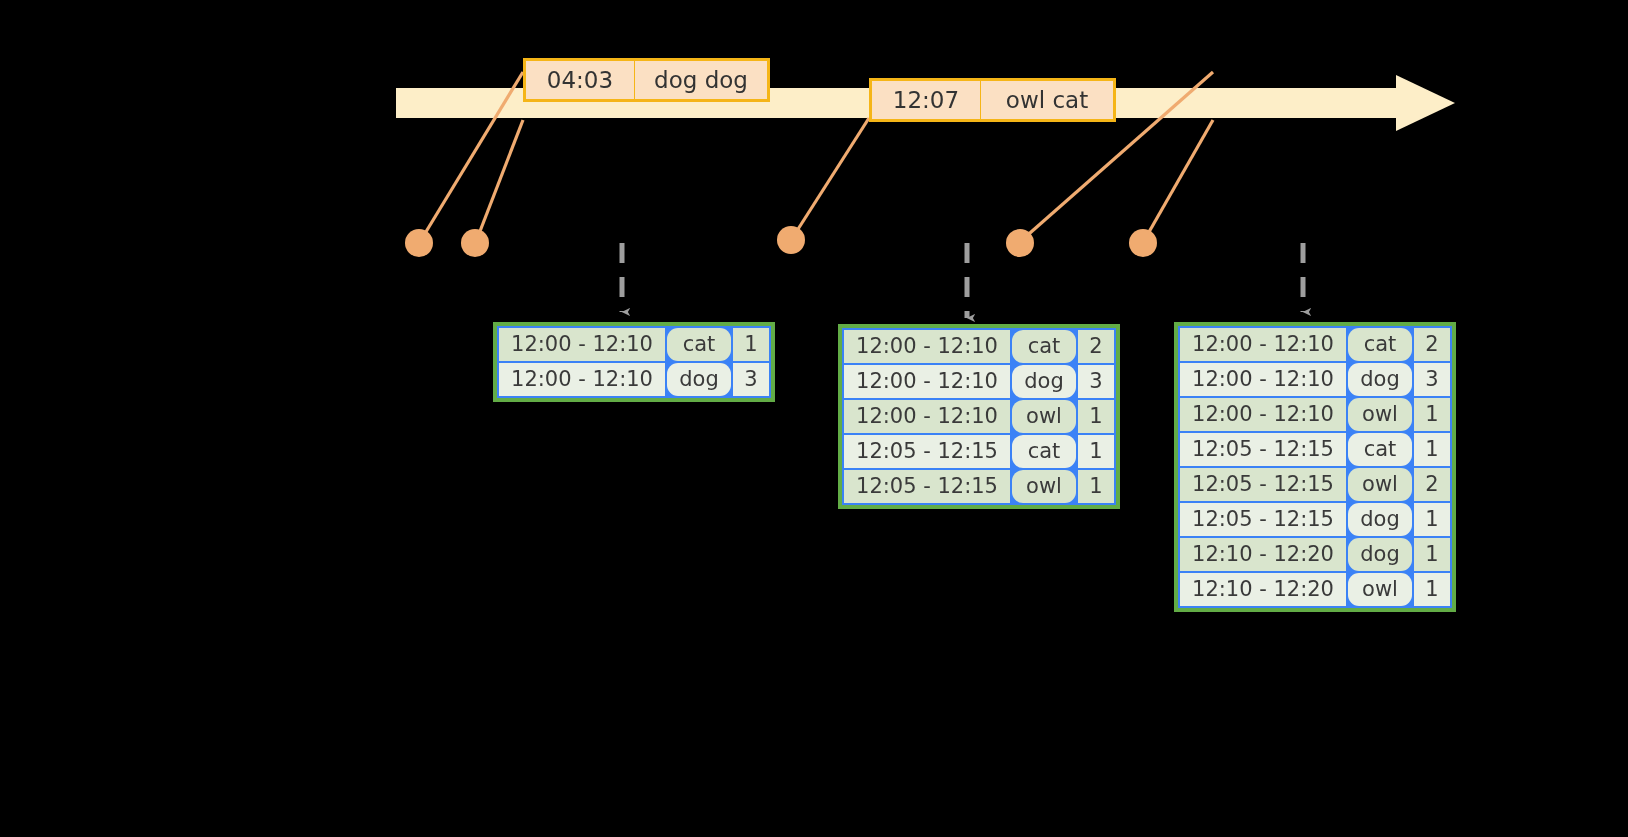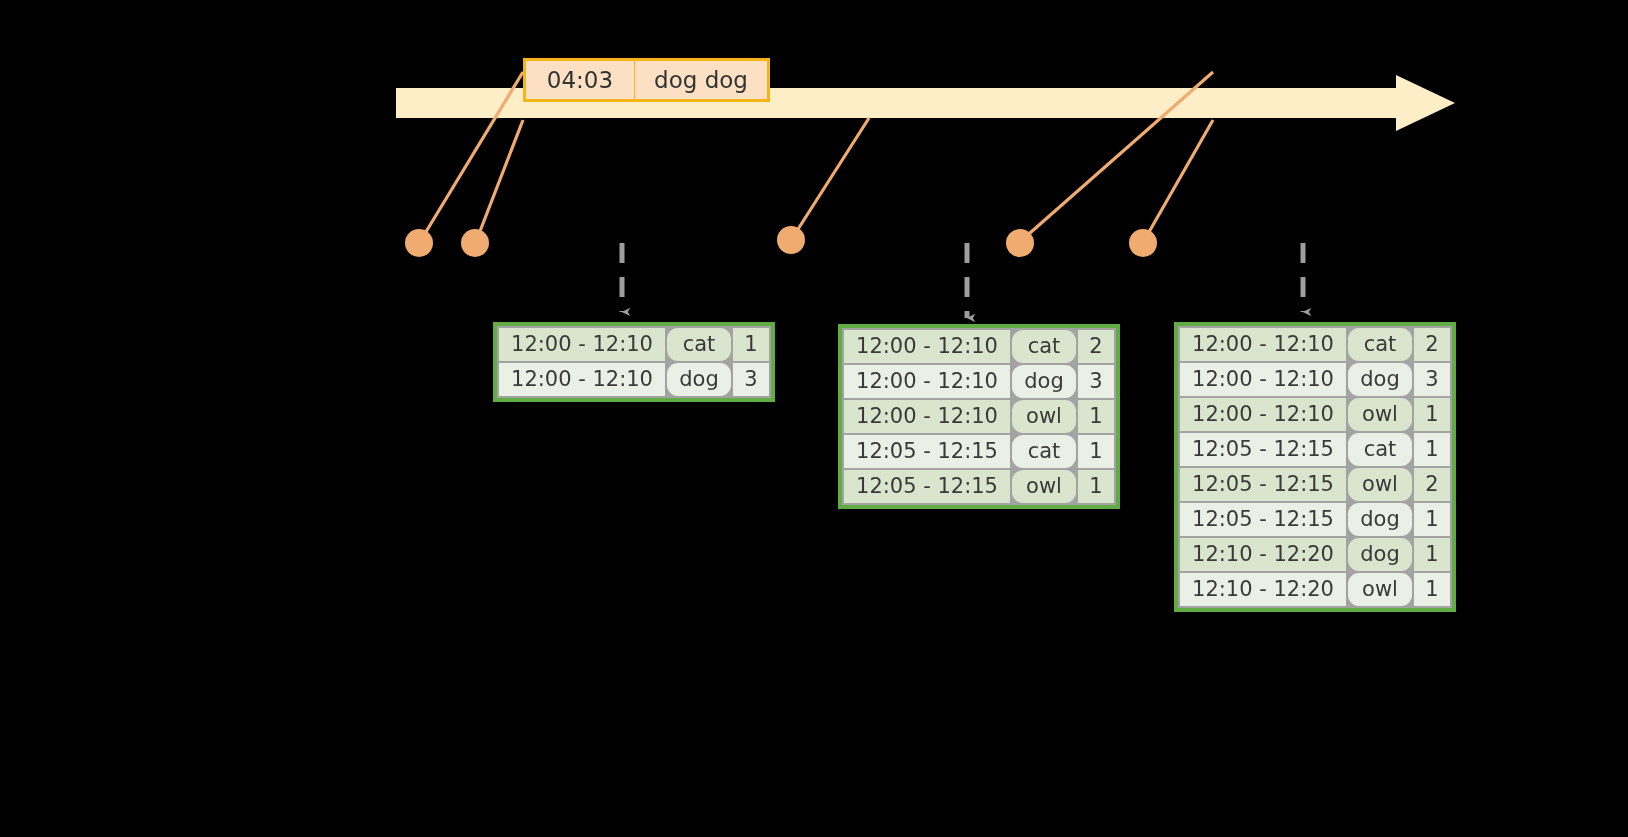--- a/index.html
+++ b/index.html
@@ -51,21 +51,21 @@
   .evt-table tr:nth-child(even) td { background: #fdf3e7; }
   .evt-table td.tcol { width: 88px; }
   .evt-table td.wcol { width: 112px; }
 
   
   .res-table {
     position: absolute;
     border: 4px solid #62ac46;
     border-collapse: separate;
     border-spacing: 2px;
-    background: #a3a3a3;
+    background: #3b82f6;
     z-index: 5;
   }
   .res-table td {
     font-size: 21px;
     color: #3a3a3a;
     text-align: center;
     height: 33px;
     line-height: 33px;
     padding: 0 8px;
     white-space: nowrap;
@@ -119,20 +119,28 @@
 
   <table class="evt-table" style="left:523px; top:58px;">
     <tbody>
       <tr>
         <td class="tcol">04:03</td>
         <td class="wcol">dog dog</td>
       </tr>
     </tbody>
   </table>
 
+  <table class="evt-table" style="left:869px; top:78px;">
+    <tbody>
+      <tr>
+        <td class="tcol">12:07</td>
+        <td class="wcol">owl cat</td>
+      </tr>
+    </tbody>
+  </table>
 
   <table class="evt-table" style="left:1213px; top:58px;">
     <tbody>
     </tbody>
   </table>
 
   <table class="res-table" style="left:493px; top:322px;">
     <tbody>
       <tr>
         <td class="wincol">12:00 - 12:10</td>

